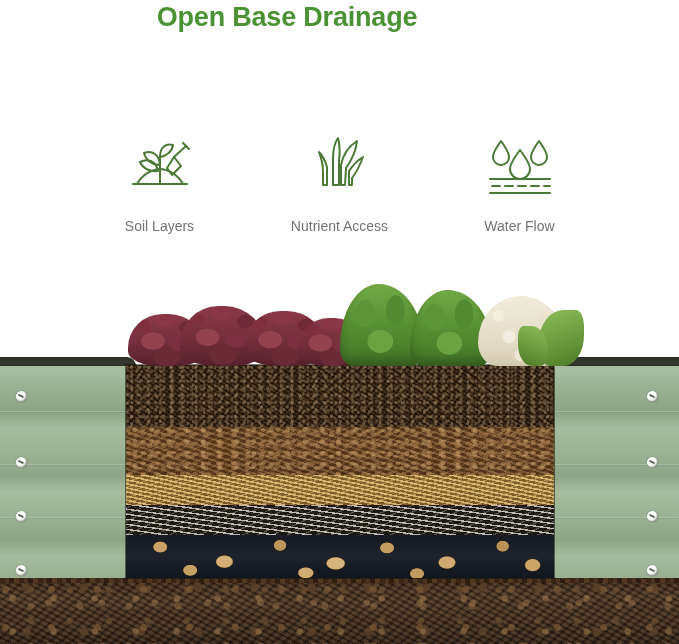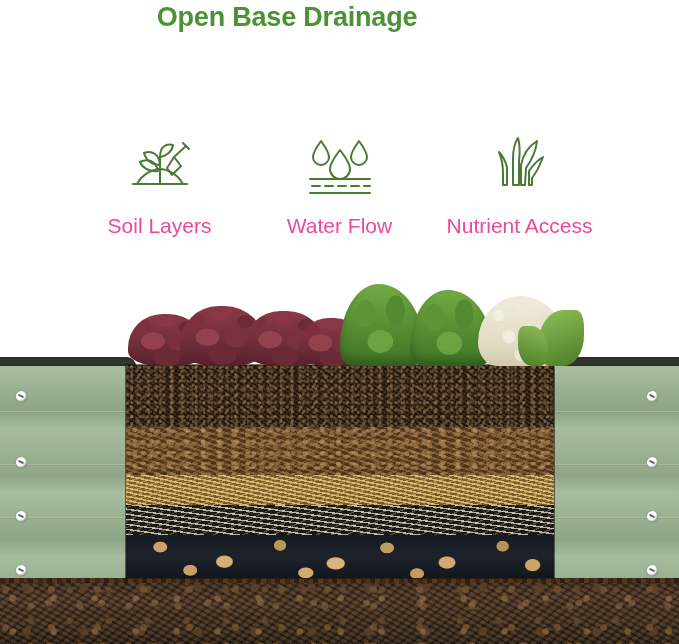--- a/index.html
+++ b/index.html
@@ -30,21 +30,21 @@
   
   .features {
     position: absolute; left: 0; top: 134px; width: 679px;
     display: flex; justify-content: center; align-items: flex-start;
   }
   .feature { width: 176px; text-align: center; }
   .feature:nth-child(1) { margin-right: 4px; }
   .feature:nth-child(2) { margin-right: 4px; }
   .feature .ico { height: 64px; display: flex; align-items: center; justify-content: center; }
   .feature .flabel {
-    margin-top: 16px; font-size: 21px; color: #ec4899;
+    margin-top: 16px; font-size: 14px; color: #737373;
     line-height: 24px; font-weight: 400;
   }
 
   
   .scene { position: absolute; left: 0; top: 278px; width: 679px; height: 366px; }
 
   
   .ground {
     position: absolute; left: 0; bottom: 0; width: 679px; height: 66px;
     background:
@@ -238,44 +238,44 @@
           <path d="M50 22 L43 33 L48 40 L57 31 Z"></path>
           <path d="M13 49 C19 38 30 34 36 34 C42 34 53 38 59 49 Z"></path>
           <path d="M9 49 H63"></path>
         </svg>
       </div>
       <div class="flabel">Soil Layers</div>
     </div>
 
     <div class="feature">
       <div class="ico">
+        <svg width="66" height="62" viewBox="0 0 66 62" fill="none" stroke="#4a7a35" stroke-width="2" stroke-linecap="round" stroke-linejoin="round">
+          <path d="M26 50 V24 C26 14 28 7 31 3 C33 10 33 18 32 26 V50 Z"></path>
+          <path d="M34 50 V30 C36 20 42 11 50 6 C49 16 44 26 39 33 L38 50 Z"></path>
+          <path d="M20 50 V32 C18 25 15 20 12 17 C15 24 16 32 16 38 V50 Z"></path>
+          <path d="M42 50 V36 C46 30 51 25 56 22 C53 30 49 38 45 43 L45 50 Z"></path>
+        </svg>
+      </div>
+      <div class="flabel">Nutrient Access</div>
+    </div>
+
+    <div class="feature">
+      <div class="ico">
         <svg width="74" height="62" viewBox="0 0 74 62" fill="none" stroke="#4a7a35" stroke-width="2" stroke-linecap="round" stroke-linejoin="round">
           <path d="M37 15 C37 15 27 28 27 34 A10 10 0 0 0 47 34 C47 28 37 15 37 15 Z"></path>
           <path d="M18 6 C18 6 10 17 10 22 A8 8 0 0 0 26 22 C26 17 18 6 18 6 Z"></path>
           <path d="M56 6 C56 6 48 17 48 22 A8 8 0 0 0 64 22 C64 17 56 6 56 6 Z"></path>
           <path d="M7 44 H67"></path>
           <path d="M9 51 H17 M22 51 H30 M35 51 H43 M48 51 H56 M61 51 H67"></path>
           <path d="M7 58 H67"></path>
         </svg>
       </div>
       <div class="flabel">Water Flow</div>
     </div>
 
-    <div class="feature">
-      <div class="ico">
-        <svg width="66" height="62" viewBox="0 0 66 62" fill="none" stroke="#4a7a35" stroke-width="2" stroke-linecap="round" stroke-linejoin="round">
-          <path d="M26 50 V24 C26 14 28 7 31 3 C33 10 33 18 32 26 V50 Z"></path>
-          <path d="M34 50 V30 C36 20 42 11 50 6 C49 16 44 26 39 33 L38 50 Z"></path>
-          <path d="M20 50 V32 C18 25 15 20 12 17 C15 24 16 32 16 38 V50 Z"></path>
-          <path d="M42 50 V36 C46 30 51 25 56 22 C53 30 49 38 45 43 L45 50 Z"></path>
-        </svg>
-      </div>
-      <div class="flabel">Nutrient Access</div>
-    </div>
-
   </div>
 
   <div class="scene">
 
     <div class="ground"></div>
 
     <div class="panel left">
       <div class="rib" style="top:46px"></div>
       <div class="rib" style="top:99px"></div>
       <div class="rib" style="top:152px"></div>

